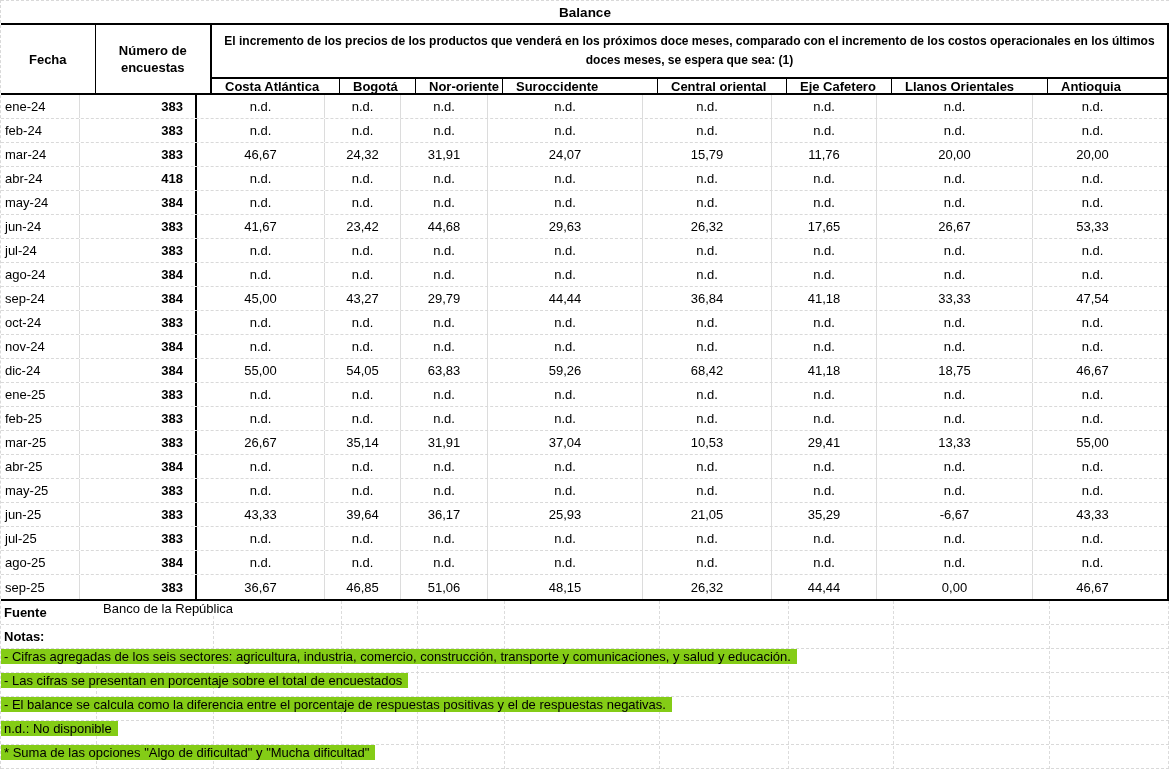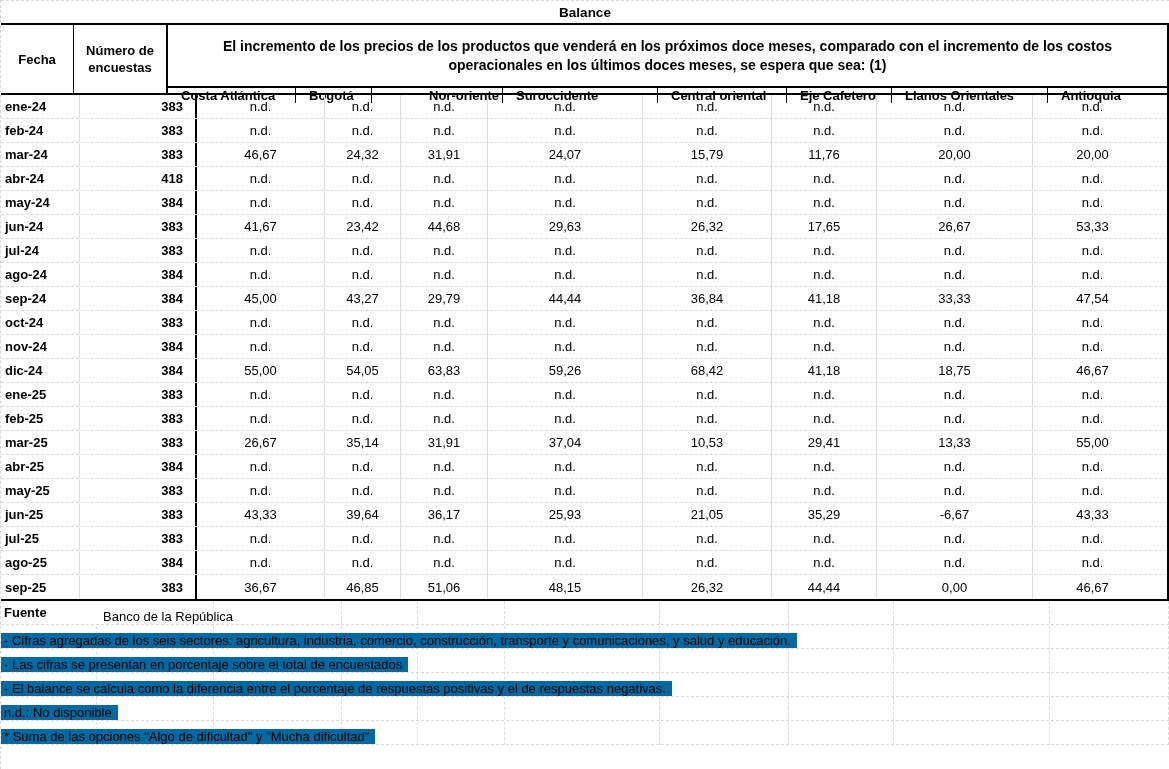--- a/index.html
+++ b/index.html
@@ -15,58 +15,58 @@
     font-weight: bold; font-size: 13.5px;
   }
   
   .header-block { display: flex; height: 70px; border-bottom: 2px solid #000; border-right: 2px solid #000; }
   .hcell-a { width: 95px; border-right: 1px solid #000; display: flex; align-items: center; justify-content: center; font-weight: bold; }
   .hcell-b { width: 117px; border-right: 2px solid #000; display: flex; align-items: center; justify-content: center; text-align: center; font-weight: bold; padding: 0 8px; line-height: 17px; }
   .header-right { flex: 1; display: flex; flex-direction: column; }
   .question-cell {
     height: 63px; border-bottom: 2px solid #000; font-weight: bold;
     display: flex; align-items: center; justify-content: center; text-align: center;
-    padding: 16px 10px; line-height: 19px; font-size: 14px;
+    padding: 7px 10px; line-height: 19px; font-size: 12px;
   }
   .region-row { flex: 1; display: flex; font-weight: bold; }
   .region-cell { border-right: 1px solid #000; display: flex; align-items: center; padding-left: 13px; white-space: nowrap; overflow: hidden; }
   .region-cell:last-child { border-right: none; }
   
   .data-rows { border-right: 2px solid #000; border-bottom: 2px solid #000; }
   .drow { display: flex; height: 24px; border-bottom: 1px dashed #d9d9d9; background: #fff; }
   .drow:last-child { border-bottom: none; }
   .dcell { display: flex; align-items: center; overflow: hidden; }
-  .cell-a { width: 79px; border-right: 1px solid #dcdcdc; font-weight: bold; padding-left: 4px; }
+  .cell-a { width: 79px; border-right: 1px solid #dcdcdc; font-weight: normal; padding-left: 4px; }
   .cell-b { width: 117px; border-right: 2px solid #000; font-weight: bold; justify-content: flex-end; padding-right: 12px; }
   .cell-v { justify-content: center; border-right: 1px solid #dcdcdc; }
   .cell-v.last { border-right: none; }
   
   .footer { position: relative; }
   .fgrid { position: absolute; top: 0; bottom: 0; width: 0; border-left: 1px dashed #dcdcdc; z-index: 0; }
-  .frow { position: relative; z-index: 1; height: 24px; border-bottom: 1px dashed #d9d9d9; display: flex; align-items: flex-end; }
+  .frow { position: relative; z-index: 1; height: 24px; border-bottom: 1px dashed #d9d9d9; display: flex; align-items: flex-start; }
   .flabel { font-weight: bold; width: 97px; height: 100%; display: flex; align-items: center; padding-left: 3px; background: #fff; }
   .fvalue { background: #fff; padding: 0 8px 0 5px; white-space: nowrap; }
-  .ntext { background: #0369a1; padding: 0 6px 0 3px; white-space: nowrap; }
+  .ntext { background: #84cc16; padding: 0 6px 0 3px; white-space: nowrap; }
 </style>
 </head>
 <body>
 
 <div class="sheet">
 
   <div class="title-row">Balance</div>
 
   <div class="header-block">
     <div class="hcell-a">Fecha</div>
     <div class="hcell-b">Número de encuestas</div>
     <div class="header-right">
       <div class="question-cell">El incremento de los precios de los productos que venderá en los próximos doce meses, comparado con el incremento de los costos operacionales en los últimos doces meses, se espera que sea: (1)</div>
       <div class="region-row" id="region-row">
           <div class="region-cell" style="width: 128px;">Costa Atlántica</div>
           <div class="region-cell" style="width: 76px;">Bogotá</div>
-          <div class="region-cell" style="width: 87px; margin-left: 44px;">Nor-oriente</div>
+          <div class="region-cell" style="width: 87px;">Nor-oriente</div>
           <div class="region-cell" style="width: 155px;">Suroccidente</div>
           <div class="region-cell" style="width: 129px;">Central oriental</div>
           <div class="region-cell" style="width: 105px;">Eje Cafetero</div>
           <div class="region-cell" style="width: 156px;">Llanos Orientales</div>
           <div class="region-cell" style="width: 119px;">Antioquia</div>
         </div>
     </div>
   </div>
 
   <div class="data-rows" id="data-rows">
@@ -321,20 +321,23 @@
         <div class="dcell cell-v" style="width: 105px;">44,44</div>
         <div class="dcell cell-v" style="width: 156px;">0,00</div>
         <div class="dcell cell-v last" style="width: 119px;">46,67</div>
       </div>
     </div>
 
   <div class="footer" id="footer">
     <div class="frow">
       <span class="flabel">Fuente</span>
       <span class="fvalue">Banco de la República</span>
+    </div>
+    <div class="frow">
+      <span class="flabel">Notas:</span>
     </div>
     <div class="frow">
       <span class="ntext">- Cifras agregadas de los seis sectores: agricultura, industria, comercio, construcción, transporte y comunicaciones, y salud y educación.</span>
     </div>
     <div class="frow">
       <span class="ntext">- Las cifras se presentan en porcentaje sobre el total de encuestados</span>
     </div>
     <div class="frow">
       <span class="ntext">- El balance se calcula como la diferencia entre el porcentaje de respuestas positivas y el de respuestas negativas.</span>
     </div>

